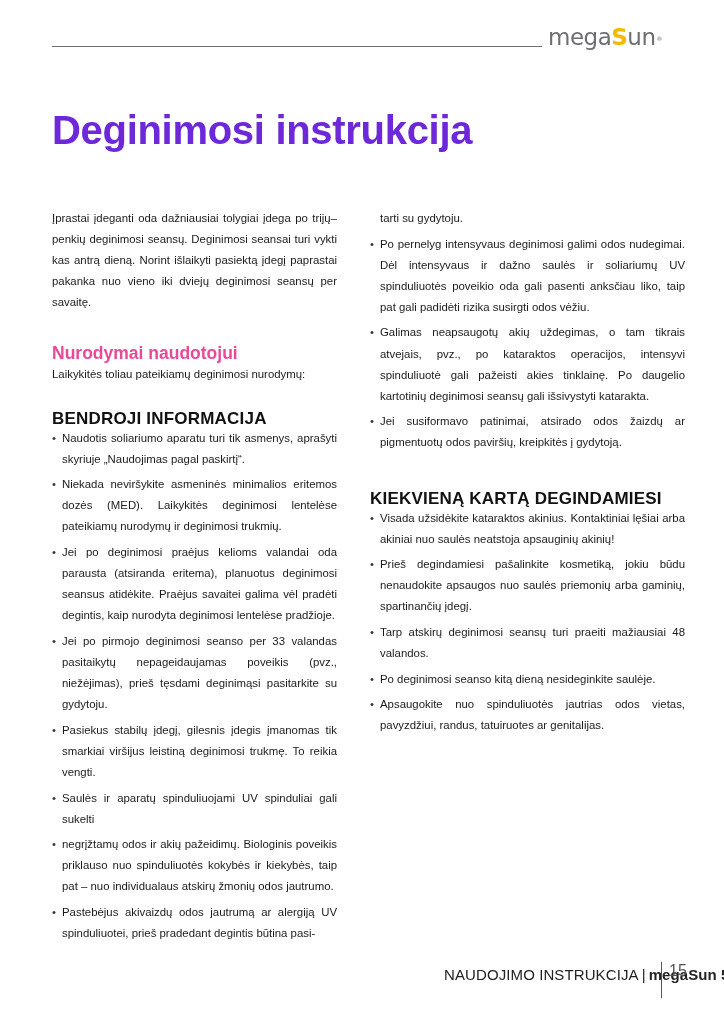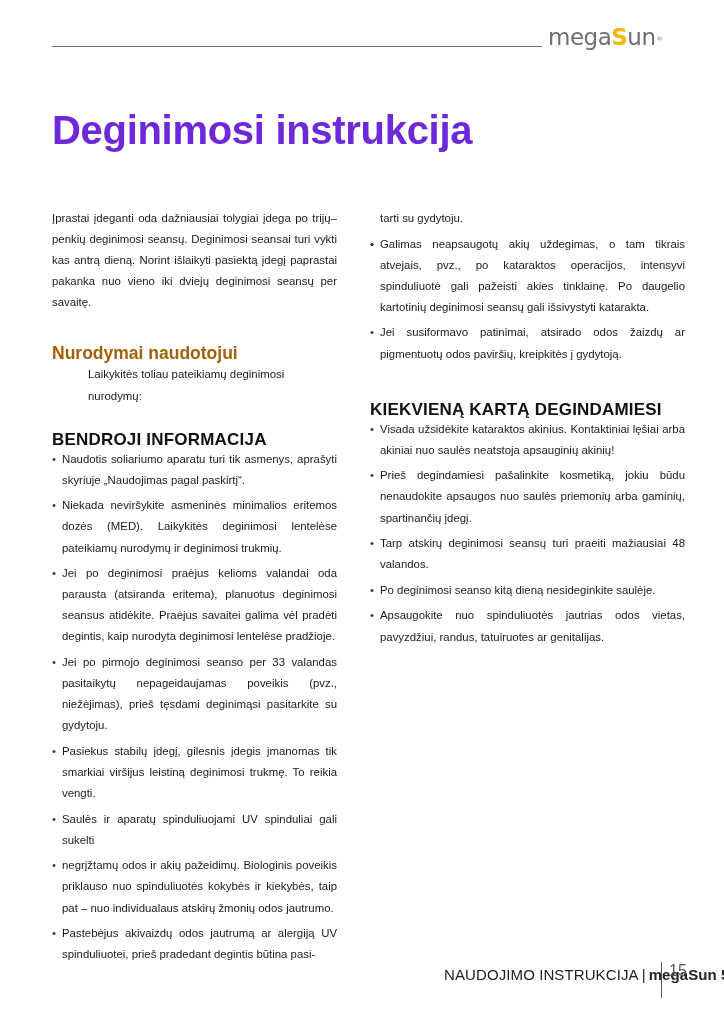--- a/index.html
+++ b/index.html
@@ -25,35 +25,35 @@
 
     .col {
       position: absolute; top: 208px; width: 285px;
       font-size: 11.4px; line-height: 21.1px;
     }
     .col.left { left: 52px; }
     .col.right { left: 370px; top: 208px; width: 315px; }
 
     .para { text-align: justify; }
     .subhead {
-      font-size: 17.5px; font-weight: bold; color: #a16207; line-height: 22px;
+      font-size: 17.5px; font-weight: bold; color: #ec4899; line-height: 22px;
       margin-top: 29px;
     }
     .section-head {
       font-size: 17px; font-weight: bold; letter-spacing: 0.2px; color: #111;
       margin-top: 24px; line-height: 18px;
     }
     ul.bullets { list-style: none; }
     ul.bullets li {
       position: relative; padding-left: 10px; text-align: justify; margin-bottom: 4.5px;
     }
     ul.bullets li .dot {
       position: absolute; left: 0; top: 0; color: #333;
     }
-    .lead { margin-bottom: 0; margin-left: 36px; }
+    .lead { margin-bottom: 0; }
 
     .footer-text {
       position: absolute; left: 444px; top: 966px;
       font-size: 15px; color: #222; white-space: nowrap; letter-spacing: 0.1px;
     }
     .footer-text .brand { font-weight: bold; }
     .footer-sep { margin: 0 3px; }
     .footer-rule {
       position: absolute; left: 661px; top: 962px; width: 1px; height: 36px; background: #555;
     }
@@ -84,21 +84,21 @@
     <li><span class="dot">•</span><span>Pasiekus stabilų įdegį, gilesnis įdegis įmanomas tik smarkiai viršijus leistiną deginimosi trukmę. To reikia vengti.</span></li>
     <li><span class="dot">•</span><span>Saulės ir aparatų spinduliuojami UV spinduliai gali sukelti</span></li>
     <li><span class="dot">•</span><span>negrįžtamų odos ir akių pažeidimų. Biologinis poveikis priklauso nuo spinduliuotės kokybės ir kiekybės, taip pat – nuo individualaus atskirų žmonių odos jautrumo.</span></li>
     <li style="margin-bottom:0"><span class="dot">•</span><span>Pastebėjus akivaizdų odos jautrumą ar alergiją UV spinduliuotei, prieš pradedant degintis būtina pasi-</span></li>
   </ul>
 </div>
 
 <div class="col right">
   <ul class="bullets">
     <li><span>tarti su gydytoju.</span></li>
-    <li><span class="dot">•</span></li>
+    <li><span class="dot">•</span><span>Po pernelyg intensyvaus deginimosi galimi odos nudegimai. Dėl intensyvaus ir dažno saulės ir soliariumų UV spinduliuotės poveikio oda gali pasenti anksčiau liko, taip pat gali padidėti rizika susirgti odos vėžiu.</span></li>
     <li><span class="dot">•</span><span>Galimas neapsaugotų akių uždegimas, o tam tikrais atvejais, pvz., po kataraktos operacijos, intensyvi spinduliuotė gali pažeisti akies tinklainę. Po daugelio kartotinių deginimosi seansų gali išsivystyti katarakta.</span></li>
     <li><span class="dot">•</span><span>Jei susiformavo patinimai, atsirado odos žaizdų ar pigmentuotų odos paviršių, kreipkitės į gydytoją.</span></li>
   </ul>
 
   <h3 class="section-head" style="margin-top:36px">KIEKVIENĄ KARTĄ DEGINDAMIESI</h3>
   <ul class="bullets">
     <li><span class="dot">•</span><span>Visada užsidėkite kataraktos akinius. Kontaktiniai lęšiai arba akiniai nuo saulės neatstoja apsauginių akinių!</span></li>
     <li><span class="dot">•</span><span>Prieš degindamiesi pašalinkite kosmetiką, jokiu būdu nenaudokite apsaugos nuo saulės priemonių arba gaminių, spartinančių įdegį.</span></li>
     <li><span class="dot">•</span><span>Tarp atskirų deginimosi seansų turi praeiti mažiausiai 48 valandos.</span></li>
     <li><span class="dot">•</span><span>Po deginimosi seanso kitą dieną nesideginkite saulėje.</span></li>

